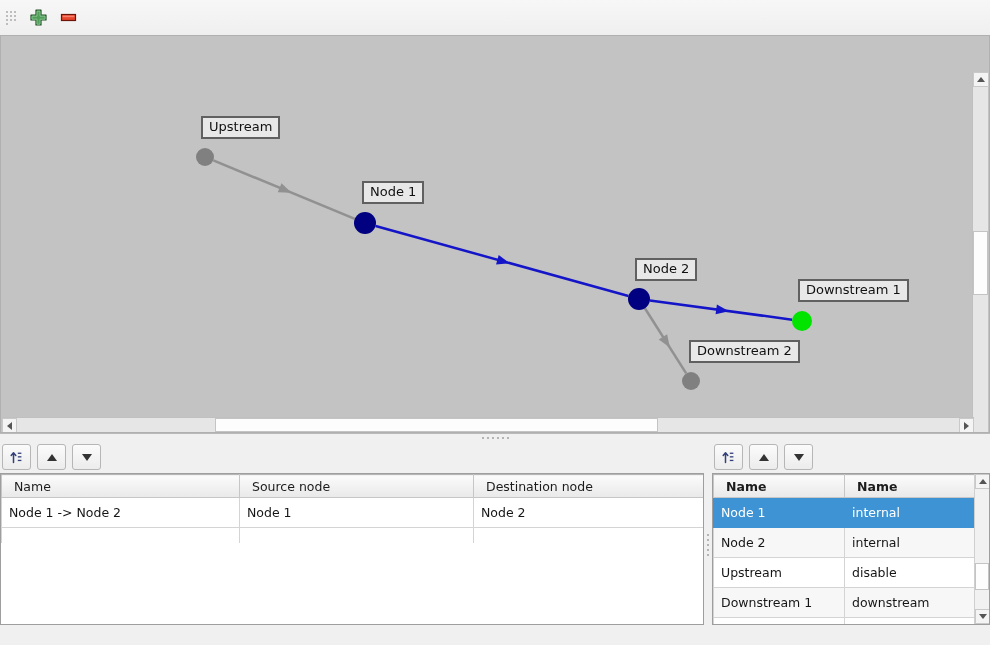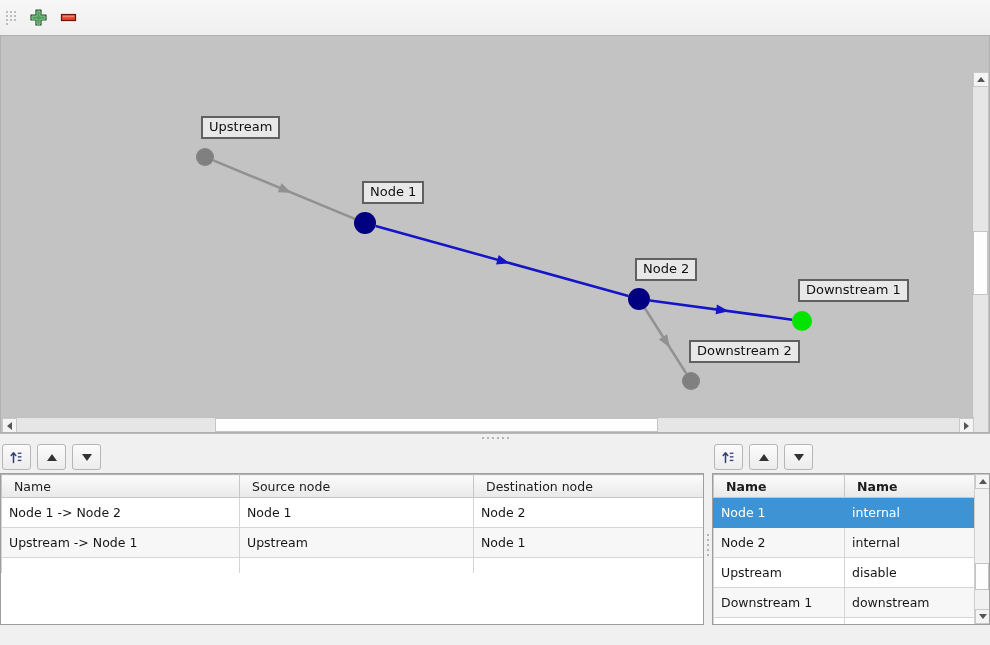--- a/index.html
+++ b/index.html
@@ -242,25 +242,20 @@
               <th>Source node</th>
               <th>Destination node</th>
             </tr>
           </thead>
         <tbody>
             <tr>
               <td>Node 1 -&gt; Node 2</td>
               <td>Node 1</td>
               <td>Node 2</td>
             </tr>
-            <tr class="alt">
-              <td>Upstream -&gt; Node 1</td>
-              <td>Upstream</td>
-              <td>Node 1</td>
-            </tr>
             <tr class="empty">
               <td></td>
               <td></td>
               <td></td>
             </tr>
           </tbody>
       </table>
     </div>
   </div>
 

